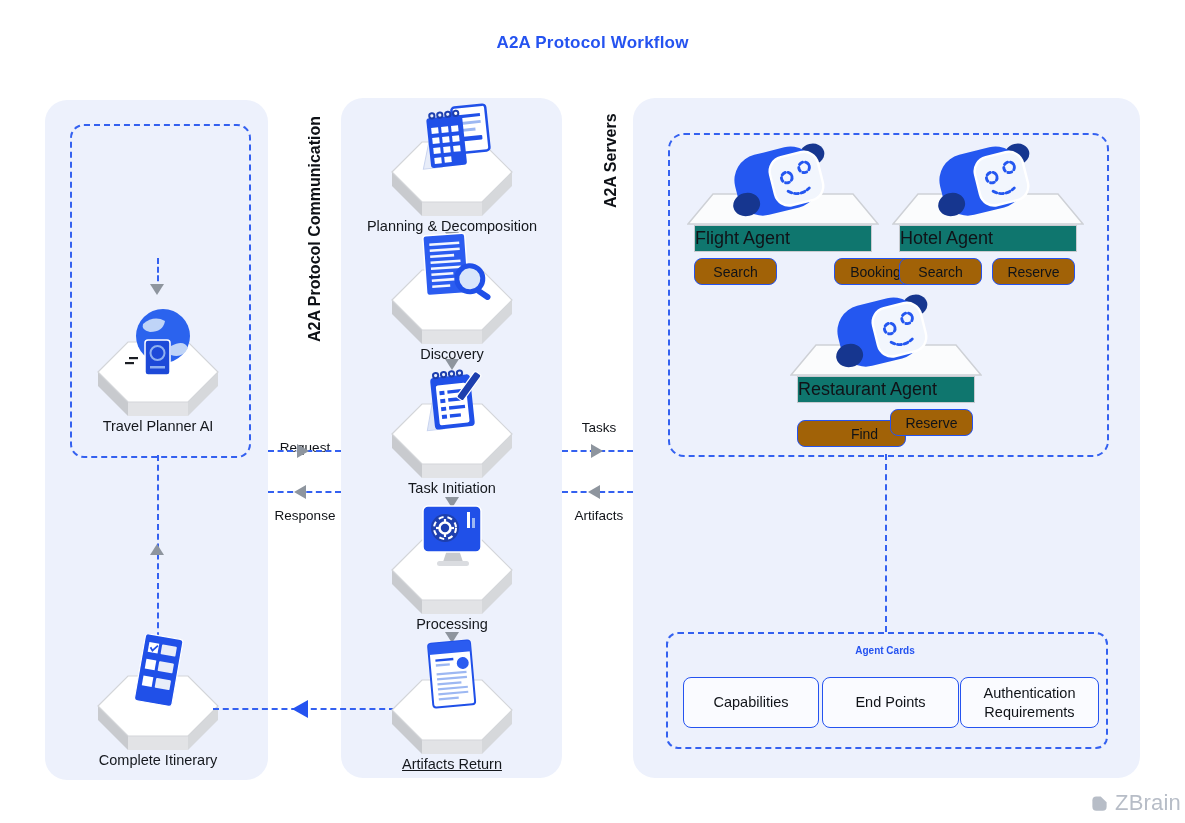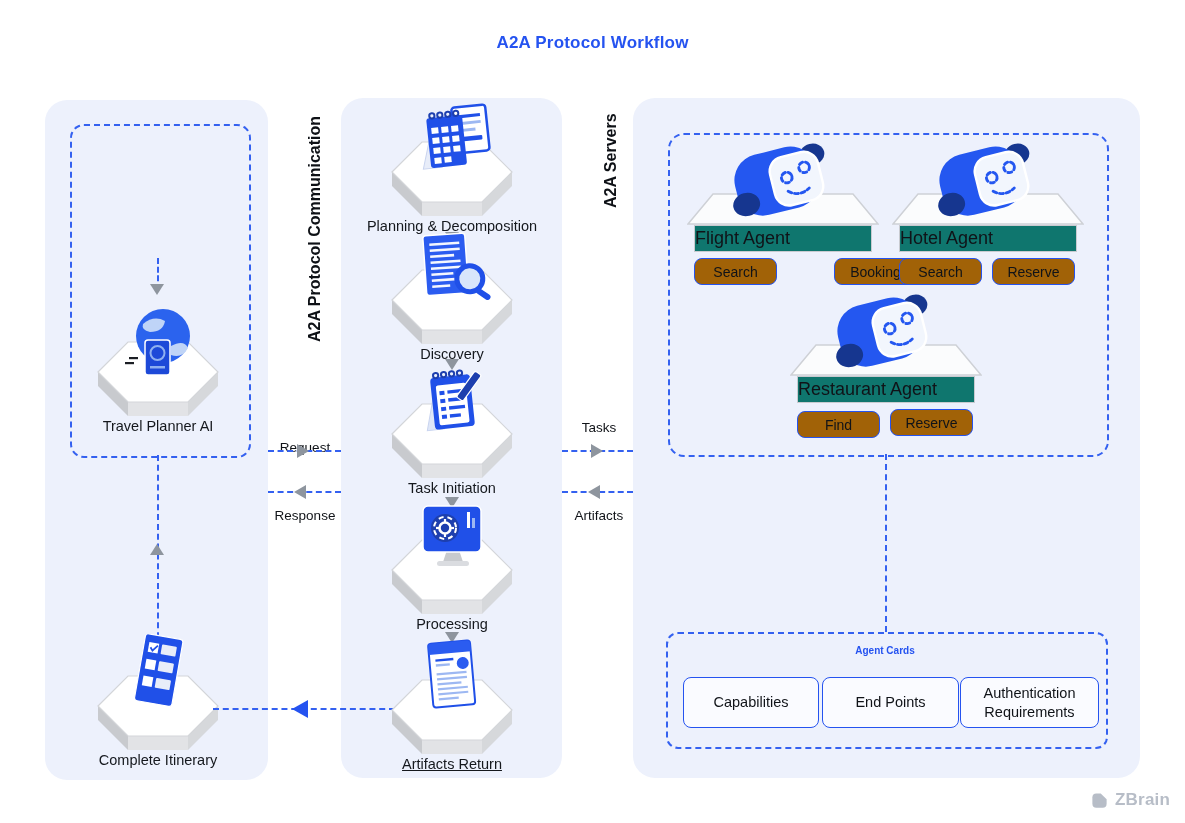--- a/index.html
+++ b/index.html
@@ -32,21 +32,21 @@
   .conn-label{position:absolute;font-size:13.5px;color:#101318;text-align:center;}
   .agent-bar{position:absolute;height:25px;background:#0f766e;border:1px solid #C9CBD0;
     text-align:left;font-size:18px;line-height:25px;color:#101318;}
   .action-btn{position:absolute;height:25px;background:#a16207;border:1.5px solid var(--accent);
     border-radius:8px;display:flex;align-items:center;justify-content:center;font-size:14px;color:#101318;cursor:pointer;}
   .cards-title{position:absolute;left:666px;top:645px;width:438px;text-align:center;
     font-size:10px;font-weight:700;color:var(--accent);}
   .card{position:absolute;height:49px;background:#FAFBFF;border:1.4px solid var(--accent);border-radius:8px;
     display:flex;align-items:center;justify-content:center;text-align:center;font-size:14.5px;color:#101318;padding:0 6px;line-height:1.25;}
   .brand{position:absolute;left:1090px;top:790px;display:flex;align-items:center;gap:6px;}
-  .brand-name{font-size:17px;font-weight:700;color:var(--brand-gray);letter-spacing:.2px;}
+  .brand-name{font-size:22px;font-weight:400;color:var(--brand-gray);letter-spacing:.2px;}
   .platform{position:absolute;}
   .robot{position:absolute;}
 </style>
 </head>
 <body>
 
 <svg width="0" height="0" style="position:absolute" aria-hidden="true">
   <defs>
     <symbol id="sym-hex" viewBox="0 0 150 120">
       <path d="M15,72 L15,86 L45,116 L45,102 Z" fill="#C8CACE"></path>
@@ -342,21 +342,21 @@
   <div class="action-btn" style="left:899px;top:258px;width:81px;">Search</div>
   <div class="action-btn" style="left:992px;top:258px;width:81px;">Reserve</div>
 
   <svg class="platform" style="left:790px;top:344px;" viewBox="0 0 192 32" width="192" height="32">
       <use href="#sym-platform"></use>
     </svg>
   <svg class="robot" style="left:828px;top:294px;" viewBox="0 0 120 90" width="116" height="87">
       <use href="#sym-robot"></use>
     </svg>
   <div class="agent-bar" style="left:797px;top:376px;width:176px;">Restaurant Agent</div>
-  <div class="action-btn" style="left:797px;top:411px;width:81px;">Find</div>
+  <div class="action-btn" style="left:797px;top:420px;width:81px;padding-left:26px;">Find</div>
   <div class="action-btn" style="left:890px;top:409px;width:81px;">Reserve</div>
 
   <div class="vline" style="left:885px;top:454px;height:178px;"></div>
 
   <div class="dashed-box" style="left:666px;top:632px;width:438px;height:113px;border-radius:12px;"></div>
   <div class="cards-title">Agent Cards</div>
   <div class="card" style="left:822px;top:677px;width:123px;">End Points</div>
   <div class="card" style="left:683px;top:677px;width:122px;">Capabilities</div>
   <div class="card" style="left:960px;top:677px;width:125px;">Authentication Requirements</div>
 

